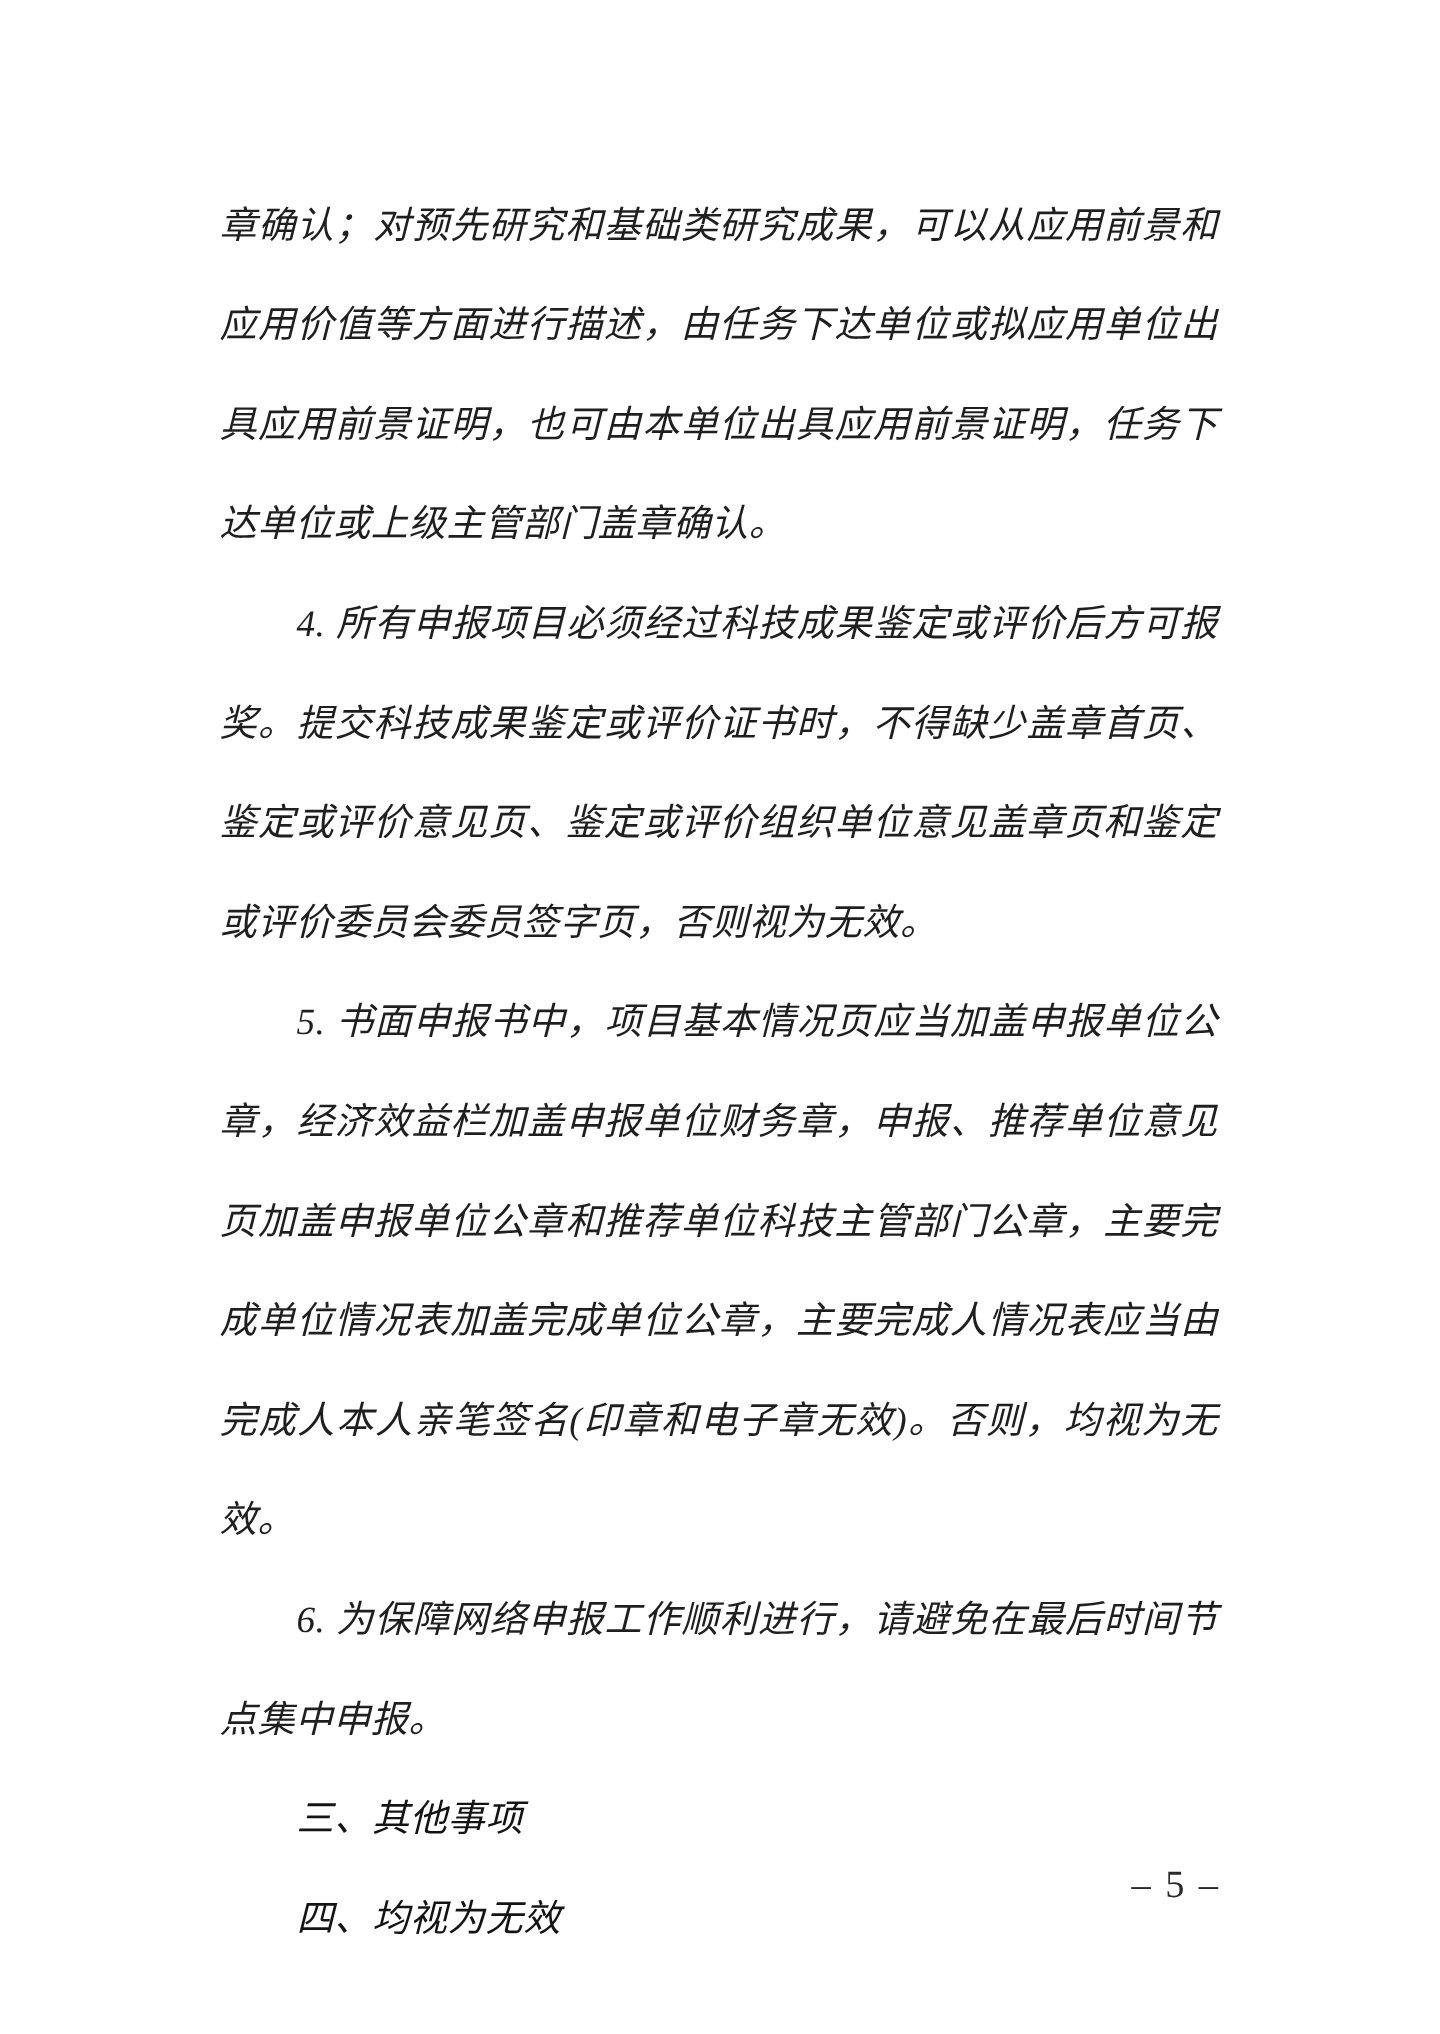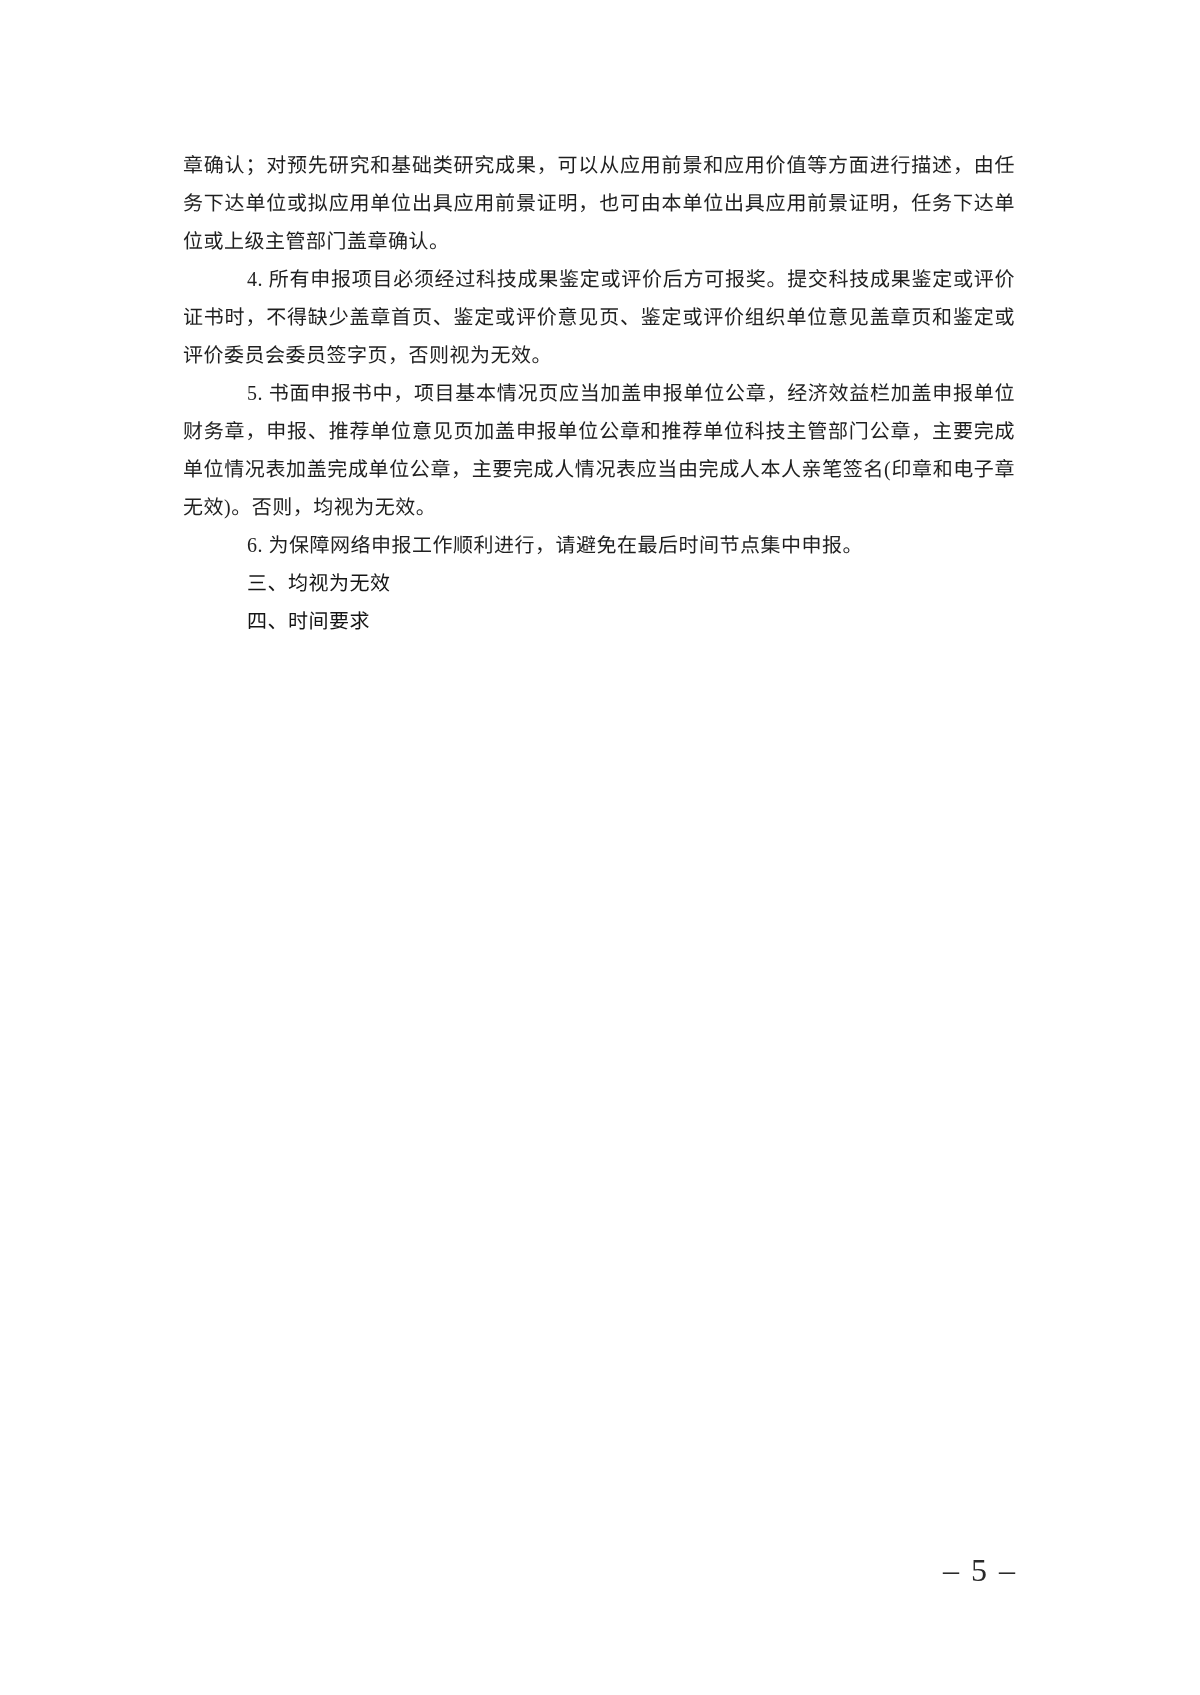--- a/index.html
+++ b/index.html
@@ -19,26 +19,27 @@
   .doc-content {
     position: absolute;
     left: 183px;
     top: 146px;
     width: 832px;
   }
   .doc-content p,
   .doc-content h2 {
     margin: 0;
     padding: 0;
-    font-size: 20px;
-    line-height: 38px;
+    font-size: 31px;
+    line-height: 83px;
     text-align: justify;
     text-justify: inter-ideograph;
     font-weight: normal;
     letter-spacing: 0.5px;
+    font-style: italic;
   }
   .para-indent {
     text-indent: 64px;
   }
   .para-continuation {
     text-indent: 0;
   }
   .section-heading {
     font-family: "Liberation Sans", "DejaVu Sans", sans-serif;
     font-weight: 700;
@@ -60,18 +61,18 @@
 </style>
 </head>
 <body>
 
 <div class="page">
   <div class="doc-content">
     <p class="para-continuation">章确认；对预先研究和基础类研究成果，可以从应用前景和应用价值等方面进行描述，由任务下达单位或拟应用单位出具应用前景证明，也可由本单位出具应用前景证明，任务下达单位或上级主管部门盖章确认。</p>
     <p class="para-indent">4. 所有申报项目必须经过科技成果鉴定或评价后方可报奖。提交科技成果鉴定或评价证书时，不得缺少盖章首页、鉴定或评价意见页、鉴定或评价组织单位意见盖章页和鉴定或评价委员会委员签字页，否则视为无效。</p>
     <p class="para-indent">5. 书面申报书中，项目基本情况页应当加盖申报单位公章，经济效益栏加盖申报单位财务章，申报、推荐单位意见页加盖申报单位公章和推荐单位科技主管部门公章，主要完成单位情况表加盖完成单位公章，主要完成人情况表应当由完成人本人亲笔签名(印章和电子章无效)。否则，均视为无效。</p>
     <p class="para-indent">6. 为保障网络申报工作顺利进行，请避免在最后时间节点集中申报。</p>
-    <h2 class="section-heading">三、均视为无效</h2>
-    <h2 class="section-heading">四、时间要求</h2>
+    <h2 class="section-heading">三、其他事项</h2>
+    <h2 class="section-heading">四、均视为无效</h2>
   </div>
 
   <div class="page-number">– 5 –</div>
 </div>
 
 </body></html>

